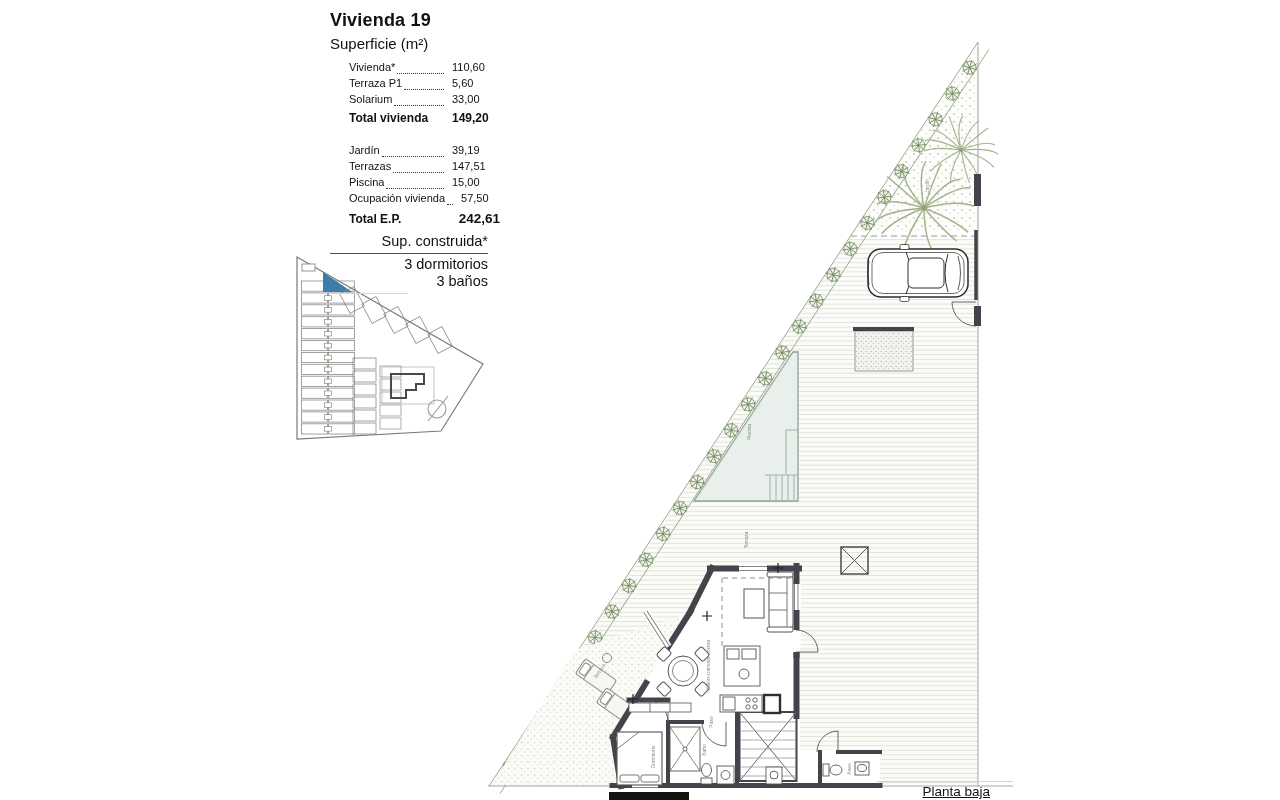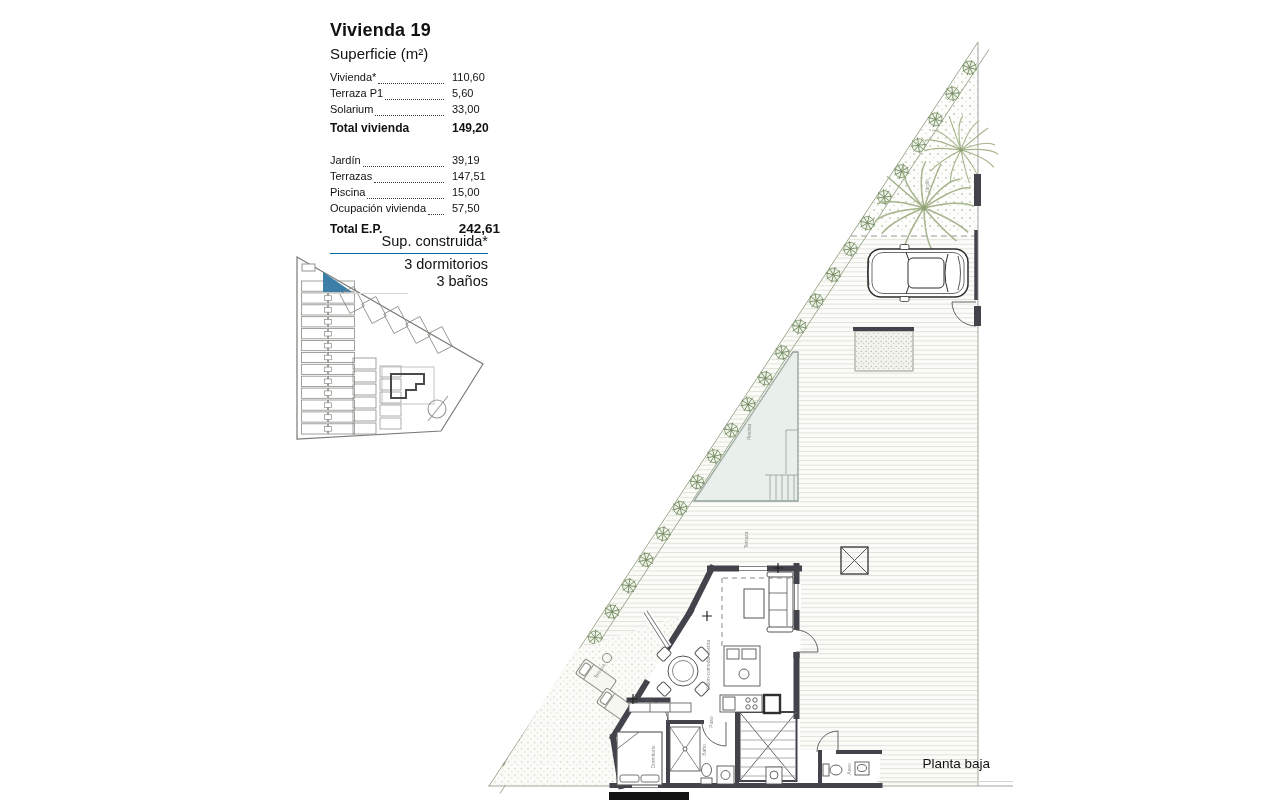--- a/index.html
+++ b/index.html
@@ -1,38 +1,38 @@
 <!DOCTYPE html>
 <html><head>
 <meta charset="utf-8">
 <style>
   html,body{margin:0;padding:0;background:#fff;}
   #page{position:relative;width:1280px;height:800px;background:#fff;overflow:hidden;
         font-family:"Liberation Sans",sans-serif;color:#111;}
   #plan{position:absolute;left:0;top:0;}
   
-  #legend{position:absolute;left:330px;top:20px;width:170px;}
+  #legend{position:absolute;left:330px;top:10px;width:170px;}
   #legend .ttl{font-size:18px;font-weight:bold;letter-spacing:.2px;}
   #legend .sub{font-size:15px;margin-top:4px;margin-bottom:8px;}
-  .lrow{display:flex;align-items:flex-end;font-size:11px;line-height:1.45;}
+  .lrow{display:flex;align-items:flex-end;font-size:11px;line-height:1.45;margin-left:19px;}
   .lrow .ll{white-space:nowrap;}
   .lrow .ldots{flex:1;border-bottom:1.5px dotted #3a3a3a;margin:0 2px 2px 2px;min-width:6px;}
   .lrow .lv{flex:none;width:48px;padding-left:6px;}
   .lrow.total{font-weight:bold;font-size:12px;margin-top:2px;}
   .lrow.total .lv{font-size:12px;}
   .grp2{margin-top:16px;}
   .lrow.total2 .lv{font-size:13.5px;text-align:right;}
   
   #construida{position:absolute;left:330px;top:233px;width:158px;text-align:right;
               font-size:14.5px;line-height:1.22;}
   #construida .c1{border-bottom:1px solid #0369a1;padding-bottom:2px;margin-bottom:2px;}
   #construida .hr60{height:1px;background:#d6d6d2;width:78px;margin-top:2px;}
   
   #floorline{position:absolute;left:877px;top:781px;width:136px;height:1px;background:#d4d4cf;}
-  #floorlabel{position:absolute;left:850px;top:756px;width:140px;text-align:right;font-size:13.5px;}
+  #floorlabel{position:absolute;left:850px;top:784px;width:140px;text-align:right;font-size:13.5px;text-decoration:underline;}
 </style>
 </head>
 <body>
 
 <div id="page">
 
   <svg id="plan" width="1280" height="800" viewBox="0 0 1280 800">
     <defs>
       <pattern id="deckp" width="8" height="4.6" patternUnits="userSpaceOnUse">
         <path d="M0,0.5H8" stroke="#e2e2db" stroke-width="1"></path>

